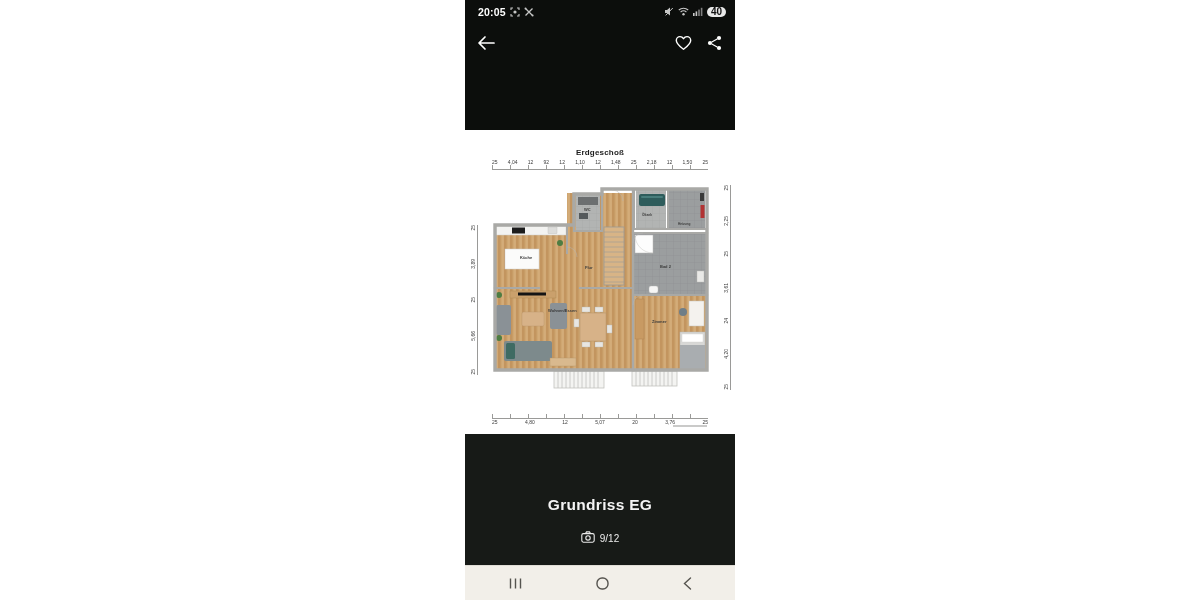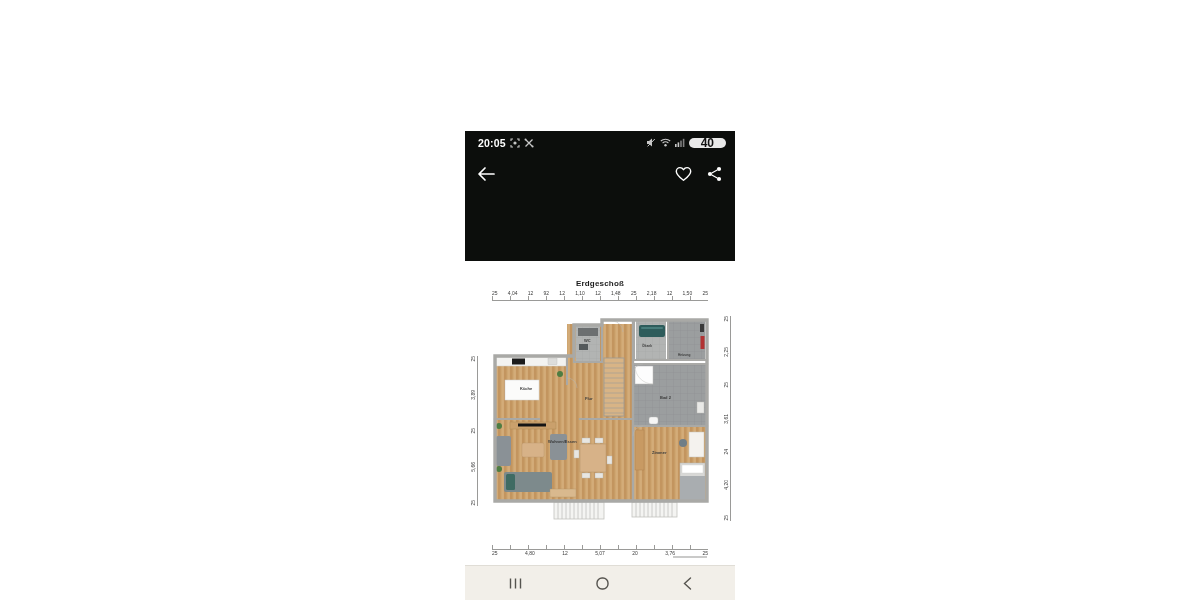--- a/index.html
+++ b/index.html
@@ -9,22 +9,22 @@
     display:flex;justify-content:center;overflow:hidden;
   }
   .phone{width:270px;height:600px;display:flex;flex-direction:column;position:relative;background:#fff;justify-content:flex-end;}
 
   
   .header{background:#0c0e0c;height:130px;flex:none;color:#fff;}
   .statusbar{display:flex;justify-content:space-between;align-items:center;padding:4px 9px 0 13px;height:15px;}
   .sb-left,.sb-right{display:flex;align-items:center;gap:4px;}
   .sb-time{font-size:10.5px;font-weight:bold;letter-spacing:.2px;}
   .sb-ic{display:inline-flex;align-items:center;opacity:.9;}
-  .battery-pill{background:#e9e9e9;color:#111;border-radius:7px;font-size:12px;font-weight:bold;
-    padding:1px 12px;line-height:8px;}
+  .battery-pill{background:#e9e9e9;color:#111;border-radius:7px;font-size:10px;font-weight:bold;
+    padding:1px 4px;line-height:8px;}
   .appbar{display:flex;justify-content:space-between;align-items:center;padding:16px 13px 0 12px;}
   .ab-right{display:flex;align-items:center;gap:15px;}
   .icon-btn{background:none;border:none;padding:0;margin:0;cursor:pointer;display:inline-flex;}
 
   
   .plan-section{background:#ffffff;height:304px;flex:none;position:relative;color:#222;}
   .plan-title{position:absolute;top:18px;left:0;width:100%;text-align:center;
     font-size:8px;font-weight:bold;color:#1d1d1d;letter-spacing:.2px;}
 
   .dim-row{position:absolute;left:27px;width:216px;}
@@ -295,20 +295,33 @@
           <span>12</span>
           <span>5,07</span>
           <span>20</span>
           <span>3,76</span>
           <span>25</span>
         </div>
     </div>
     <div class="footnote-smudge"></div>
   </div>
 
+  <div class="caption">
+    <div class="caption-title">Grundriss EG</div>
+    <div class="caption-counter">
+      <span>
+        <svg width="14" height="12" viewBox="0 0 14 12">
+            <rect x="0.8" y="2.6" width="12.4" height="8.6" rx="1.6" stroke="#ececec" stroke-width="1.1" fill="none"></rect>
+            <path d="M4.5 2.6L5.5 0.9h3L9.5 2.6" stroke="#ececec" stroke-width="1.1" fill="none"></path>
+            <circle cx="7" cy="6.9" r="2.2" stroke="#ececec" stroke-width="1.1" fill="none"></circle>
+          </svg>
+      </span>
+      <span>9/12</span>
+    </div>
+  </div>
 
   <div class="navbar">
     <button class="nav-btn" aria-label="recent apps">
       <svg width="13" height="11" viewBox="0 0 13 11">
           <path d="M1.5 0.5v10 M6.5 0.5v10 M11.5 0.5v10" stroke="#56544f" stroke-width="1.4"></path>
         </svg>
     </button>
     <button class="nav-btn" aria-label="home">
       <svg width="13" height="13" viewBox="0 0 13 13">
           <rect x="1" y="1" width="11" height="11" rx="5" stroke="#56544f" stroke-width="1.4" fill="none"></rect>

